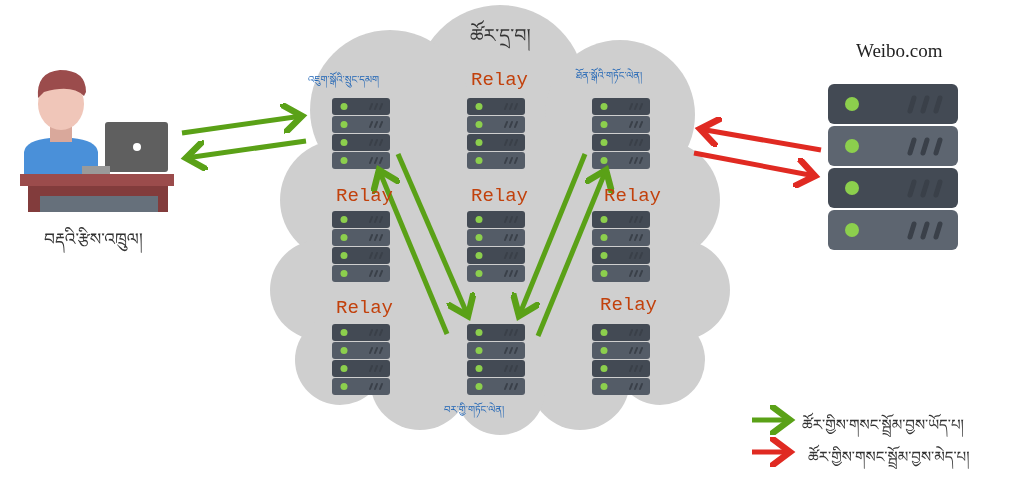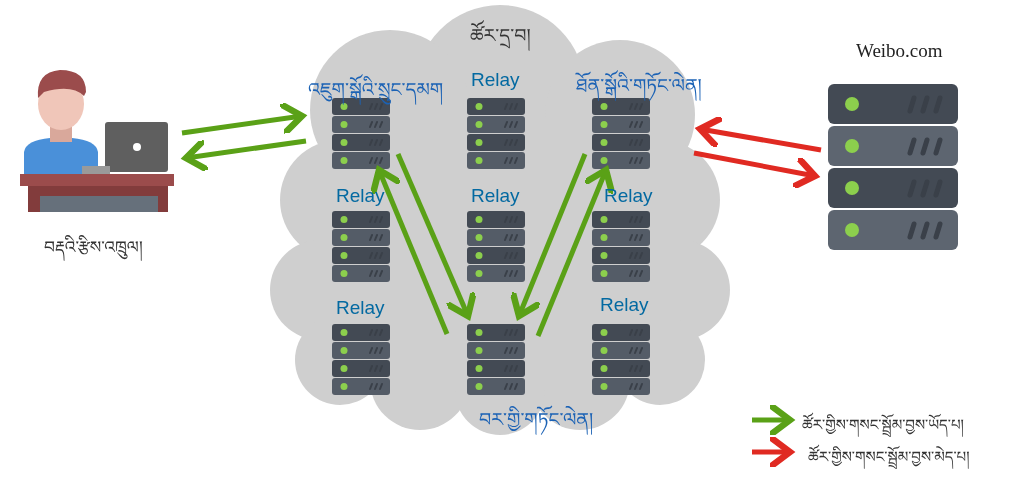--- a/index.html
+++ b/index.html
@@ -1,20 +1,20 @@
 <!DOCTYPE html>
 <html><head>
 <meta charset="utf-8">
 <style>
   html,body{margin:0;padding:0;background:#fff;}
   body{width:1020px;height:487px;position:relative;overflow:hidden;font-family:"DejaVu Serif",serif;}
   .abs{position:absolute;}
   svg.diagram{position:absolute;left:0;top:0;}
-  .lbl-blue{color:#1b62b5;font-family:"DejaVu Sans",sans-serif;font-size:19px;white-space:nowrap;}
-  .lbl-relay{color:#0369a1;font-family:Liberation Sans, sans-serif;font-size:19px;white-space:nowrap;}
+  .lbl-blue{color:#1b62b5;font-family:"DejaVu Sans",sans-serif;font-size:10px;white-space:nowrap;}
+  .lbl-relay{color:#c2410c;font-family:Liberation Mono, monospace;font-size:19px;white-space:nowrap;}
   .lbl-dark{color:#333;font-family:"DejaVu Sans",sans-serif;font-size:17px;white-space:nowrap;}
   .weibo{color:#222;font-family:"Liberation Serif",serif;font-size:19px;white-space:nowrap;}
   .legend-text{color:#333;font-family:"DejaVu Sans",sans-serif;font-size:15px;white-space:nowrap;}
 </style>
 </head>
 <body>
 
 <svg class="diagram" width="1020" height="487" viewBox="0 0 1020 487">
   <defs>
     <g id="srv">
@@ -125,26 +125,26 @@
   <g stroke="#e02a22" stroke-width="5" fill="none">
     <line x1="821" y1="150" x2="700" y2="129" marker-end="url(#ar)"></line>
     <line x1="694" y1="153" x2="815" y2="176" marker-end="url(#ar)"></line>
   </g>
 
   <line x1="752" y1="420" x2="790" y2="420" stroke="#5aa117" stroke-width="5" marker-end="url(#ag)"></line>
   <line x1="752" y1="452" x2="790" y2="452" stroke="#e02a22" stroke-width="5" marker-end="url(#ar)"></line>
 </svg>
 
 <div class="abs lbl-dark" style="left:470px;top:14px;font-size:19px;font-family:Liberation Serif, serif;">ཚོར་དྲ་བ།</div>
-<div class="abs lbl-dark" style="left:44px;top:228px;">བརྡའི་རྩིས་འཁྲུལ།</div>
+<div class="abs lbl-dark" style="left:44px;top:220px;">བརྡའི་རྩིས་འཁྲུལ།</div>
 <div class="abs weibo" style="left:848px;top:40px;margin-left:8px;">Weibo.com</div>
 
 <div class="abs lbl-blue" style="left:308px;top:68px;">འཇུག་སྒོའི་སྲུང་དམག</div>
 <div class="abs lbl-blue" style="left:576px;top:64px;">ཐོན་སྒོའི་གཏོང་ལེན།</div>
-<div class="abs lbl-blue" style="left:444px;top:398px;margin-left:35px;">བར་གྱི་གཏོང་ལེན།</div>
+<div class="abs lbl-blue" style="left:444px;top:398px;">བར་གྱི་གཏོང་ལེན།</div>
 
 <div class="abs lbl-relay" style="left:471px;top:69px;">Relay</div>
 <div class="abs lbl-relay" style="left:336px;top:185px;">Relay</div>
 <div class="abs lbl-relay" style="left:471px;top:185px;">Relay</div>
 <div class="abs lbl-relay" style="left:604px;top:185px;">Relay</div>
 <div class="abs lbl-relay" style="left:336px;top:297px;">Relay</div>
 <div class="abs lbl-relay" style="left:600px;top:294px;">Relay</div>
 
 <div class="abs legend-text" style="left:802px;top:408px;">ཚོར་གྱིས་གསང་སྦྲོམ་བྱས་ཡོད་པ།</div>
 <div class="abs legend-text" style="left:808px;top:440px;font-family:Liberation Mono, monospace;">ཚོར་གྱིས་གསང་སྦྲོམ་བྱས་མེད་པ།</div>

